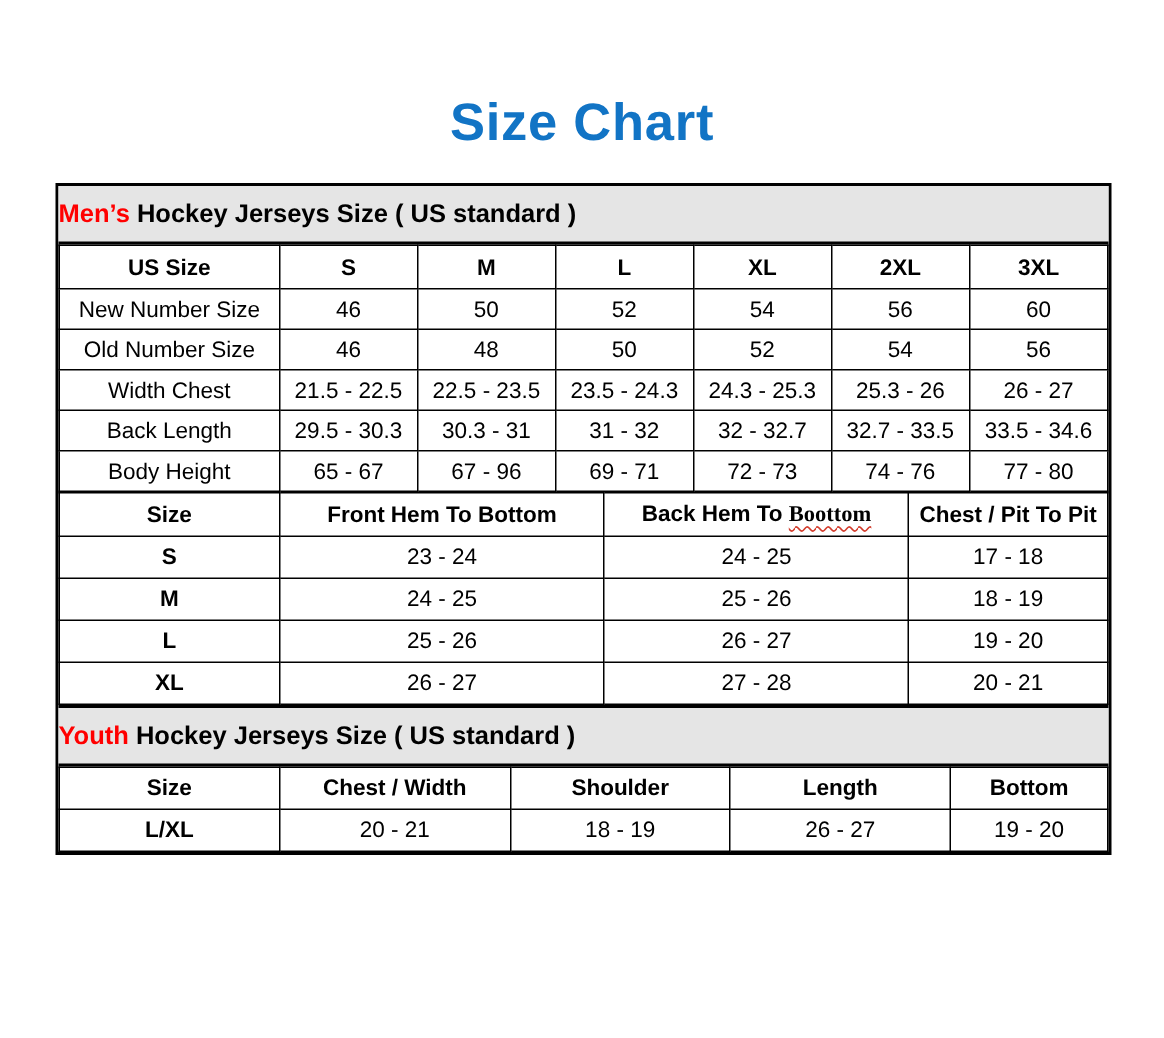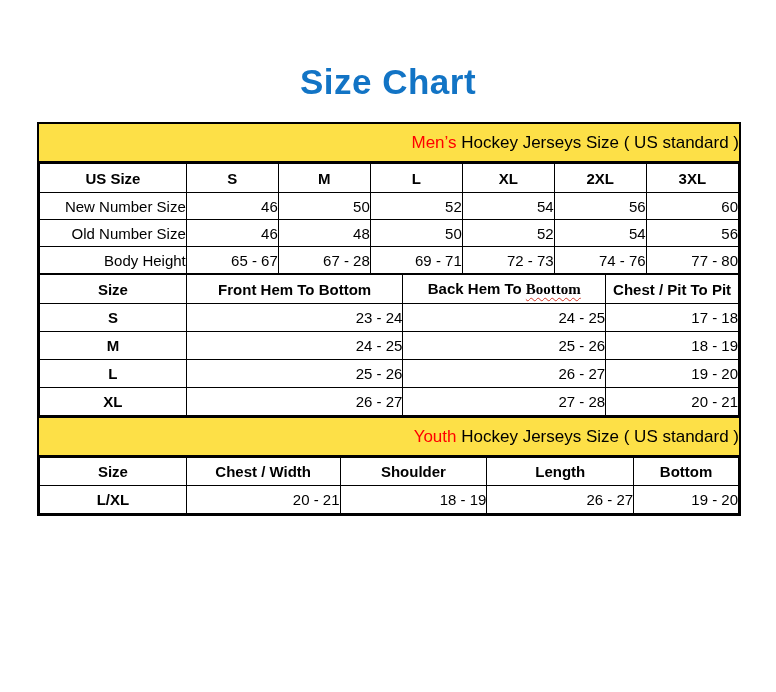--- a/index.html
+++ b/index.html
@@ -20,45 +20,45 @@
     font-weight: bold;
     color: #1274c5;
     letter-spacing: 0.5px;
   }
   .chart-wrap {
     width: 700px;
     margin-left: 37px;
     border: 2px solid #000000;
   }
   .band {
-    background: #fde047;
+    background: #e5e5e5;
     border-top: 2px solid #000000;
     border-bottom: 2px solid #000000;
     height: 37px;
     line-height: 37px;
-    text-align: right;
+    text-align: left;
     font-size: 17px;
-    font-weight: normal;
+    font-weight: bold;
   }
   .band:first-child { border-top: none; }
   .band .hl { color: #ff0000; }
   table {
     border-collapse: collapse;
     width: 100%;
     table-layout: fixed;
   }
   td, th {
     border: 1.5px solid #000000;
     text-align: center;
     vertical-align: middle;
     font-size: 15px;
     padding: 0;
   }
   th { font-weight: bold; }
-  td { font-weight: normal; text-align: right; }
+  td { font-weight: normal; }
   .t-men tr      { height: 27px; }
   .t-men tr.hdr  { height: 29px; }
   .t-women tr    { height: 28px; }
   .t-women tr.hdr{ height: 29px; }
   .t-youth tr    { height: 28px; }
   .t-youth tr.hdr{ height: 28px; }
   .squiggle {
     text-decoration: underline;
     text-decoration-style: wavy;
     text-decoration-color: #d23a2a;
@@ -110,23 +110,41 @@
     <tr>
       <td>Old Number Size</td>
       <td>46</td>
       <td>48</td>
       <td>50</td>
       <td>52</td>
       <td>54</td>
       <td>56</td>
     </tr>
     <tr>
+      <td>Width Chest</td>
+      <td>21.5 - 22.5</td>
+      <td>22.5 - 23.5</td>
+      <td>23.5 - 24.3</td>
+      <td>24.3 - 25.3</td>
+      <td>25.3 - 26</td>
+      <td>26 - 27</td>
+    </tr>
+    <tr>
+      <td>Back Length</td>
+      <td>29.5 - 30.3</td>
+      <td>30.3 - 31</td>
+      <td>31 - 32</td>
+      <td>32 - 32.7</td>
+      <td>32.7 - 33.5</td>
+      <td>33.5 - 34.6</td>
+    </tr>
+    <tr>
       <td>Body Height</td>
       <td>65 - 67</td>
-      <td>67 - 28</td>
+      <td>67 - 96</td>
       <td>69 - 71</td>
       <td>72 - 73</td>
       <td>74 - 76</td>
       <td>77 - 80</td>
     </tr>
   </tbody>
     </table>
 
 
   <table class="t-women">

